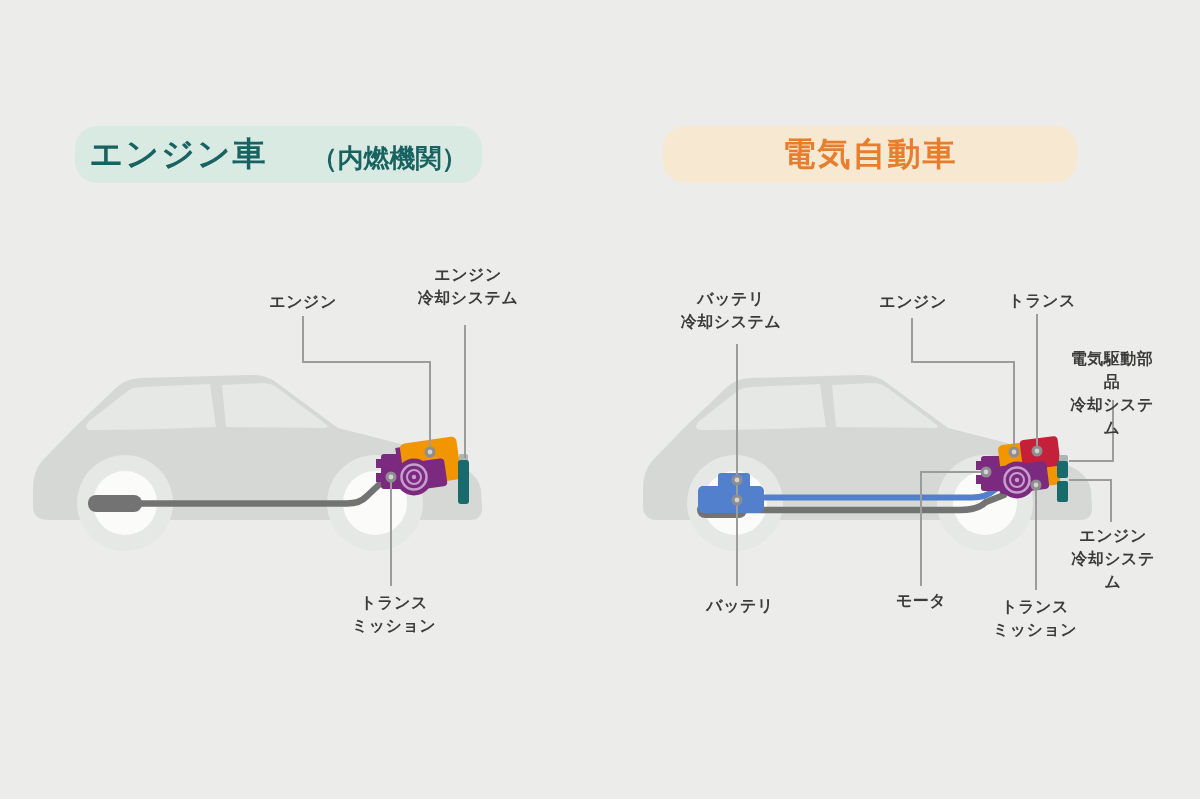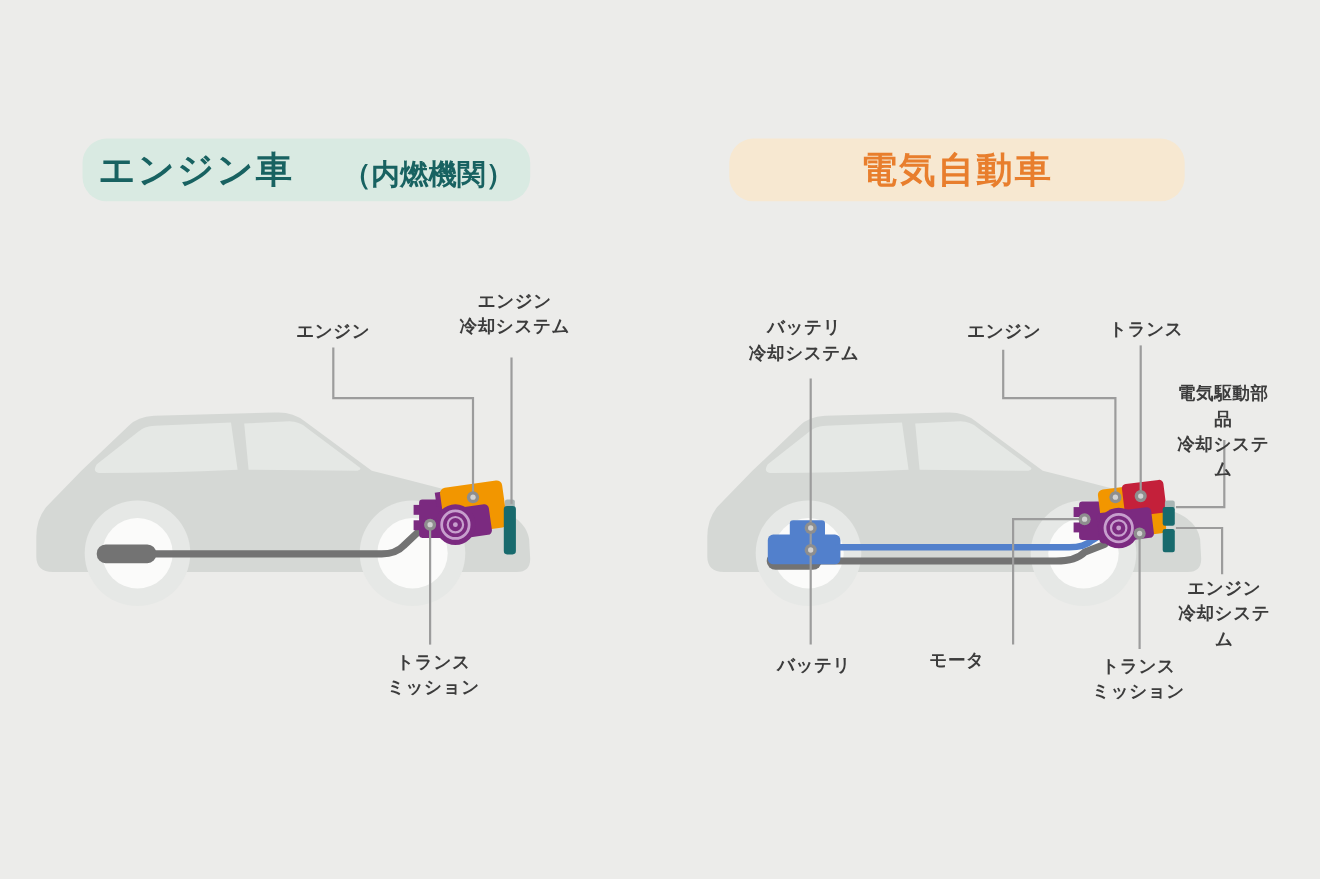--- a/index.html
+++ b/index.html
@@ -172,17 +172,17 @@
 
   <div class="lbl" style="left:731px;top:287px">バッテリ
 冷却システム</div>
   <div class="lbl" style="left:913px;top:290px">エンジン</div>
   <div class="lbl" style="left:1042px;top:289px">トランス</div>
   <div class="lbl" style="left:1112px;top:347px">電気駆動部品
 冷却システム</div>
   <div class="lbl" style="left:1113px;top:524px">エンジン
 冷却システム</div>
   <div class="lbl" style="left:740px;top:594px">バッテリ</div>
-  <div class="lbl" style="left:870px;top:589px">モータ</div>
+  <div class="lbl" style="left:921px;top:589px">モータ</div>
   <div class="lbl" style="left:1035px;top:595px">トランス
 ミッション</div>
 
 </div>
 
 </body></html>

